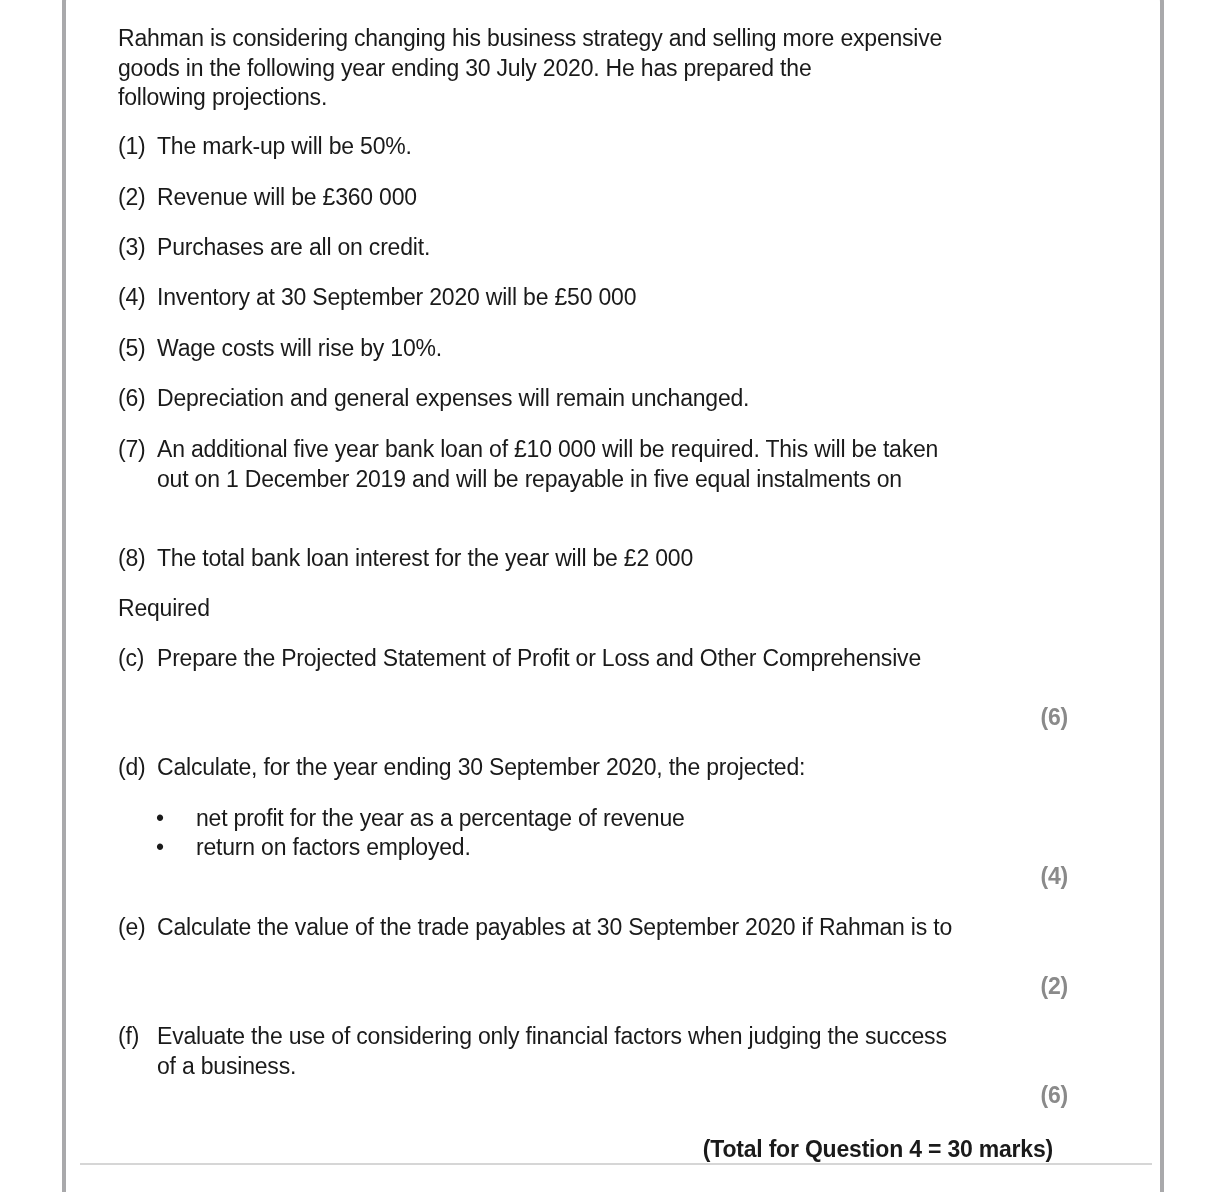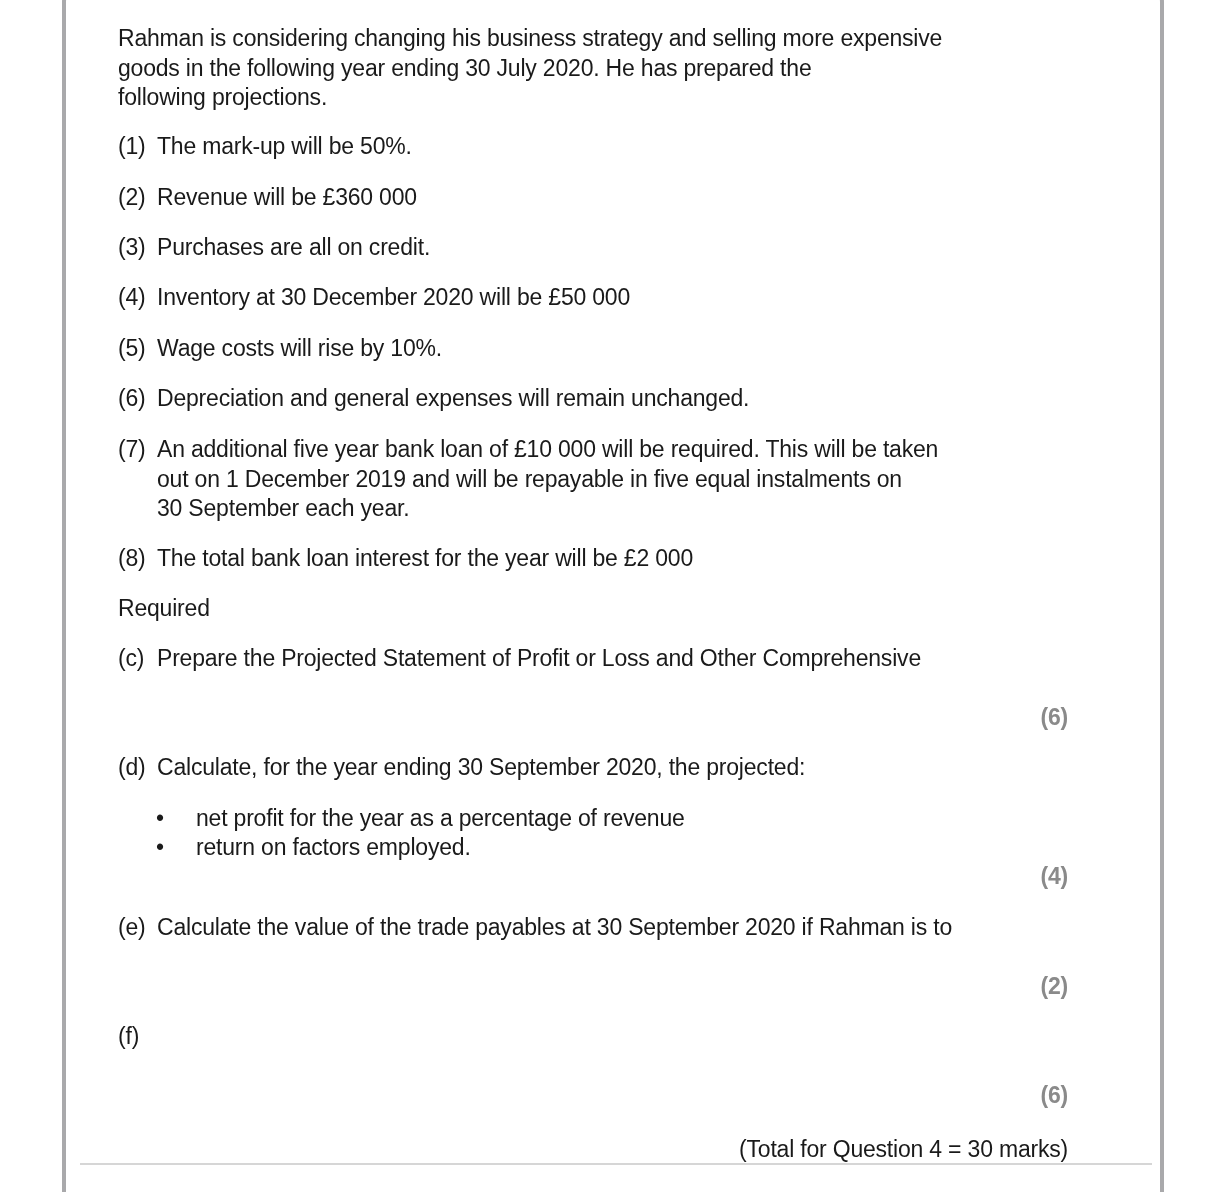--- a/index.html
+++ b/index.html
@@ -10,21 +10,21 @@
   .rule { position: absolute; left: 80px; top: 1163px; width: 1072px; height: 2px; background: #d6d6d6; }
   .content { position: absolute; left: 118px; top: 24px; width: 950px; font-size: 23px; line-height: 29.5px;
              letter-spacing: -0.2px; }
   .item { position: absolute; left: 0; width: 870px; }
   .num { position: absolute; left: 0; }
   .txt { position: absolute; left: 39px; width: 830px; }
   .bold { font-weight: normal; }
   .marks { position: absolute; right: 0; color: #8a8a8a; font-weight: bold; }
   .bullet { position: absolute; left: 38px; }
   .btxt { position: absolute; left: 78px; text-align: right; }
-  .total { position: absolute; right: 0; font-weight: normal; }
+  .total { position: absolute; right: 15px; font-weight: bold; }
 </style>
 </head>
 <body>
 
 <div class="frame"></div>
 <div class="rule"></div>
 
 <div class="content">
   <div class="item" style="top:0">
     <div>Rahman is considering changing his business strategy and selling more expensive</div>
@@ -39,36 +39,35 @@
   <div class="item" style="top:159px">
     <span class="num">(2)</span>
     <span class="txt">Revenue will be £360 000</span>
   </div>
   <div class="item" style="top:209px">
     <span class="num">(3)</span>
     <span class="txt">Purchases are all on credit.</span>
   </div>
   <div class="item" style="top:259px">
     <span class="num">(4)</span>
-    <span class="txt">Inventory at 30 December 2020 will be £50 000</span>
+    <span class="txt">Inventory at 30 September 2020 will be £50 000</span>
   </div>
   <div class="item" style="top:310px">
     <span class="num">(5)</span>
     <span class="txt">Wage costs will rise by 10%.</span>
   </div>
   <div class="item" style="top:360px">
     <span class="num">(6)</span>
     <span class="txt">Depreciation and general expenses will remain unchanged.</span>
   </div>
   <div class="item" style="top:411px">
     <span class="num">(7)</span>
     <div class="txt">
       <div>An additional five year bank loan of £10 000 will be required. This will be taken</div>
       <div>out on 1 December 2019 and will be repayable in five equal instalments on</div>
-      <div>30 September each year.</div>
     </div>
   </div>
   <div class="item" style="top:520px">
     <span class="num">(8)</span>
     <span class="txt">The total bank loan interest for the year will be £2 000</span>
   </div>
 
   <div class="item bold" style="top:570px">Required</div>
 
   <div class="item" style="top:620px">
@@ -97,18 +96,20 @@
     <span class="num">(e)</span>
     <div class="txt">
       <div>Calculate the value of the trade payables at 30 September 2020 if Rahman is to</div>
     </div>
   </div>
   <div class="marks" style="top:948px">(2)</div>
 
   <div class="item" style="top:998px;width:900px">
     <span class="num">(f)</span>
     <div class="txt" style="width:860px">
+      <div><span>Evaluate the use of considering </span><span class="bold">only financial factors</span><span> when judging the success</span></div>
+      <div>of a business.</div>
     </div>
   </div>
   <div class="marks" style="top:1057px">(6)</div>
 
   <div class="total" style="top:1111px">(Total for Question 4 = 30 marks)</div>
 </div>
 
 </body></html>

